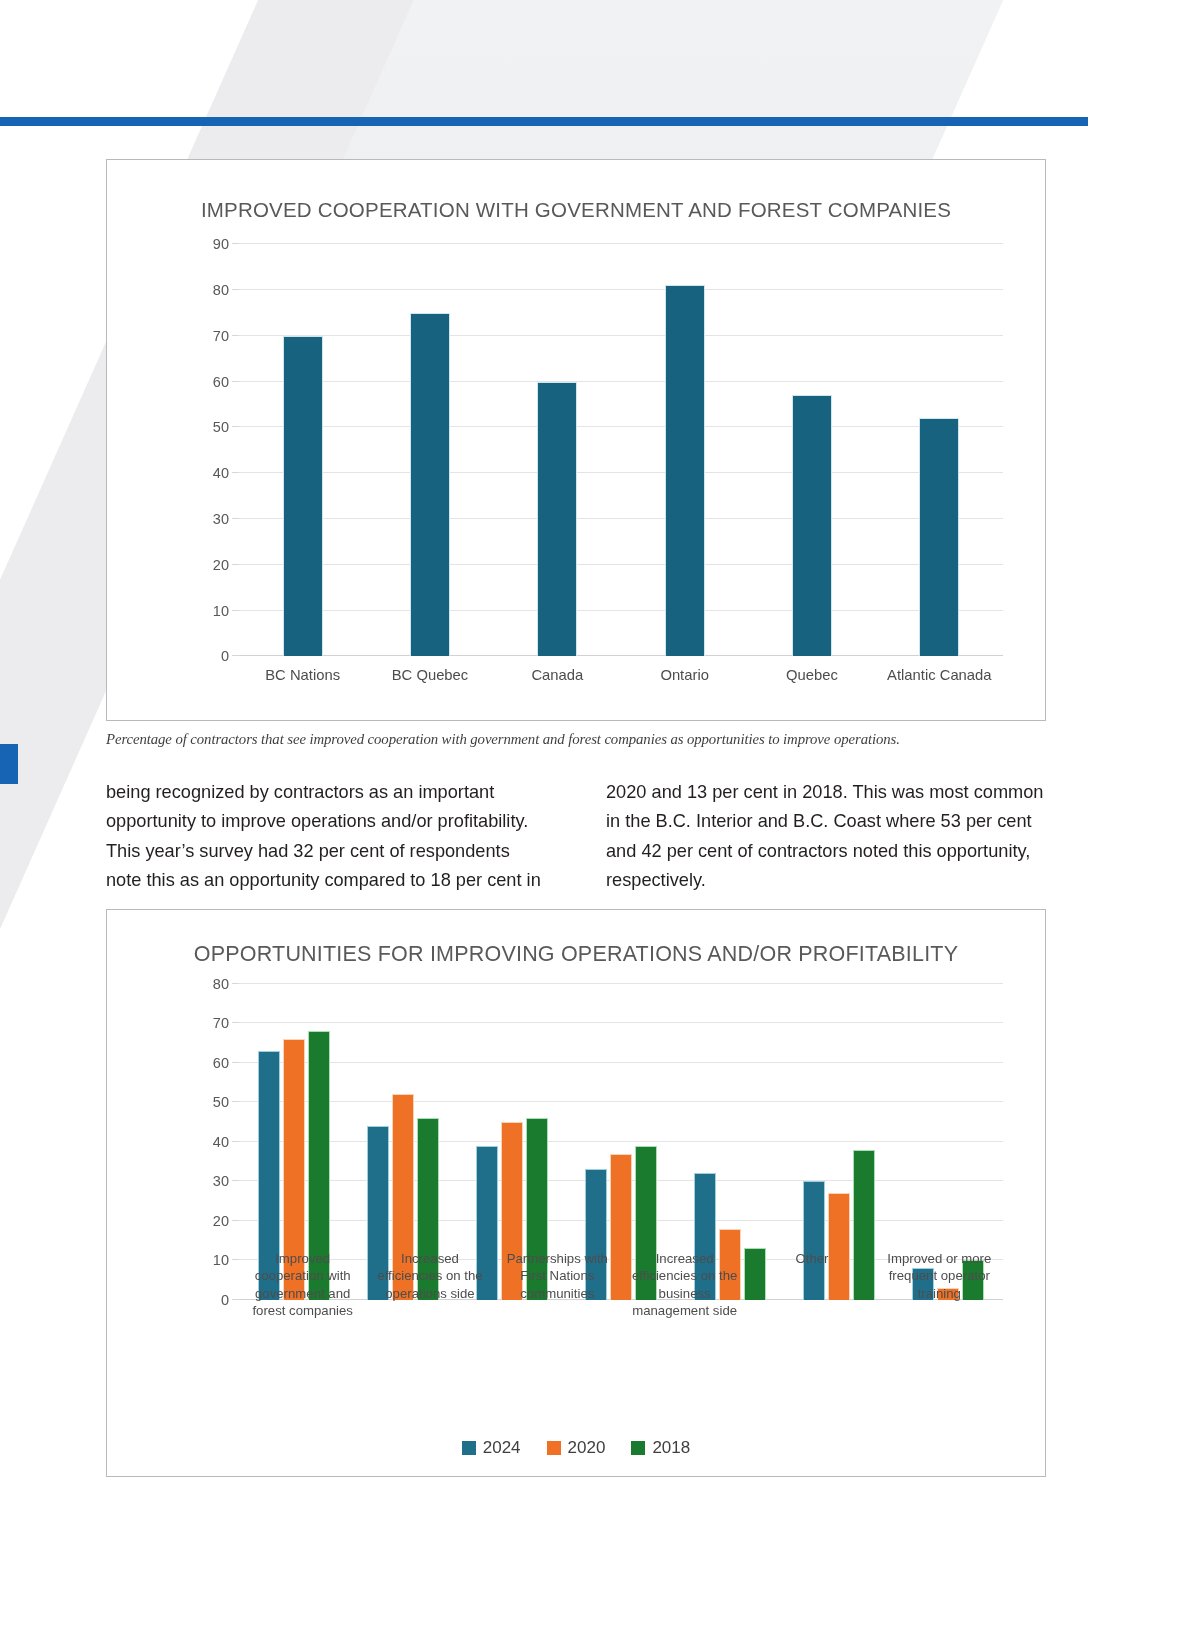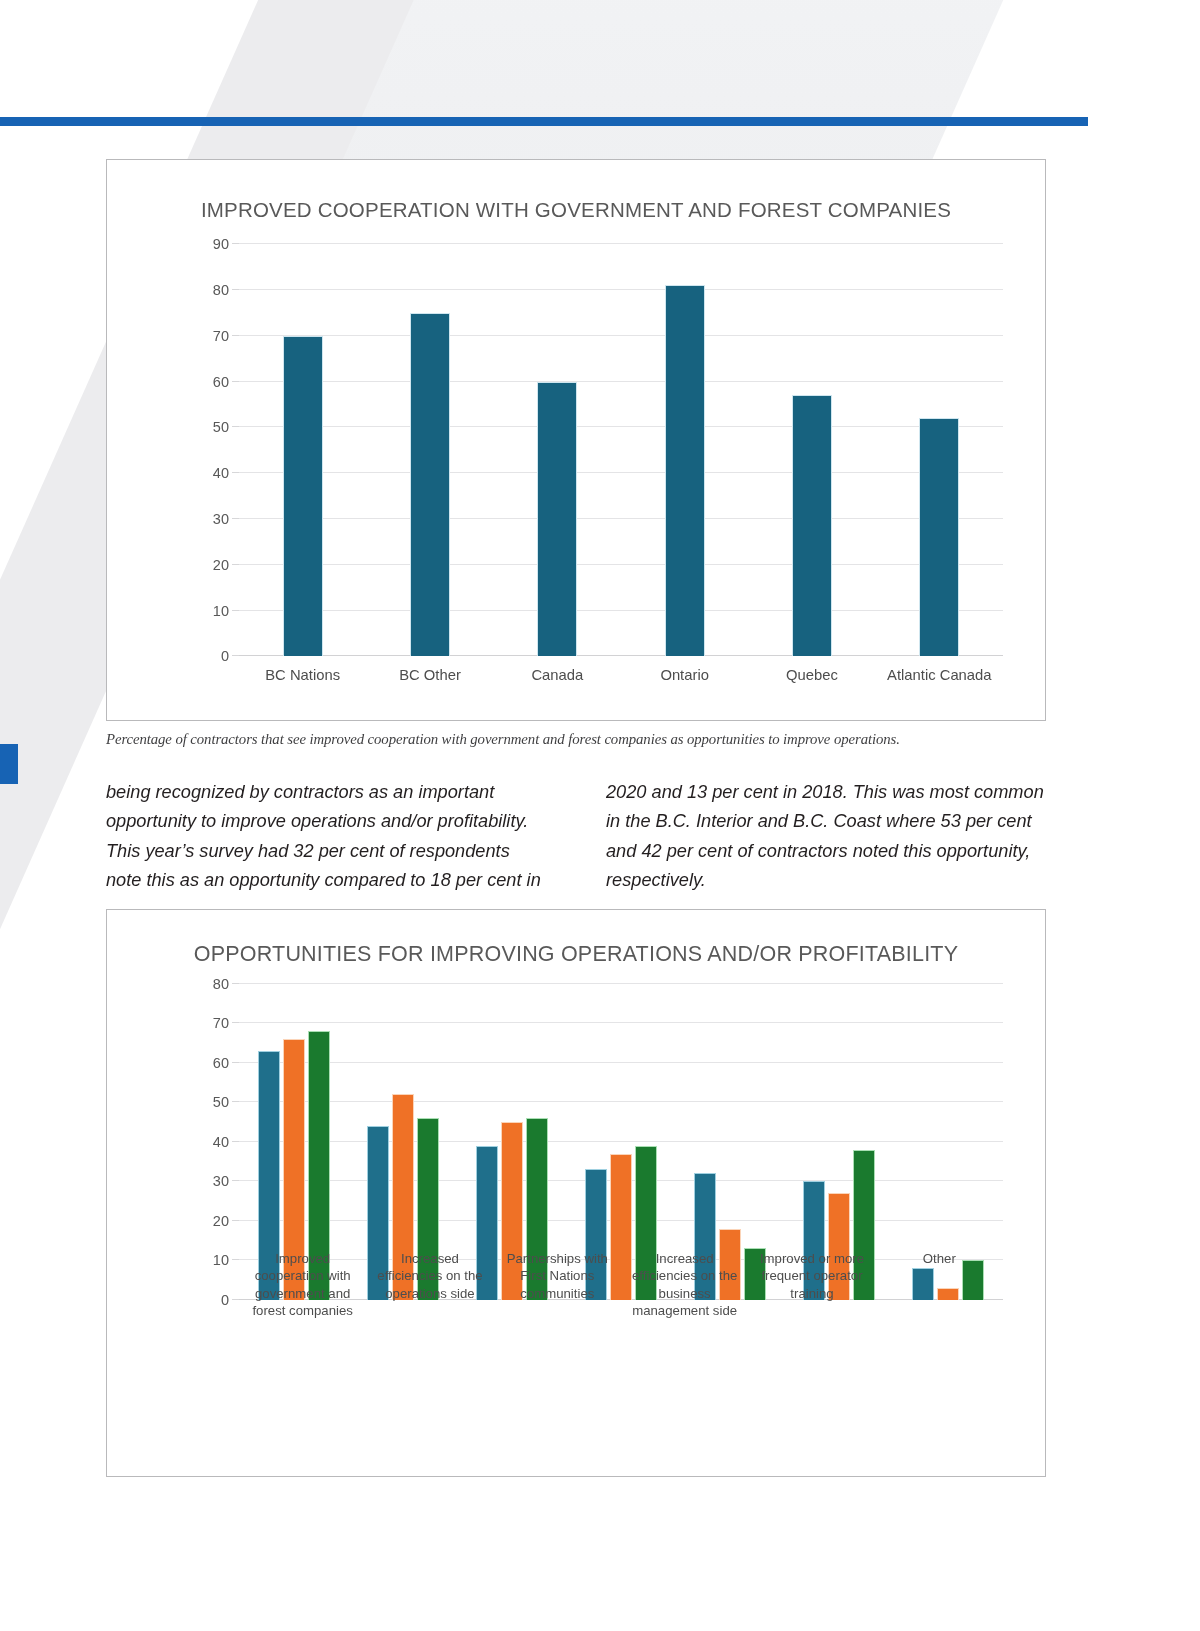--- a/index.html
+++ b/index.html
@@ -169,21 +169,20 @@
     left: 106px; top: 778px; width: 942px;
     display: flex;
     gap: 58px;
   }
   .col { width: 442px; }
   .col p {
     margin: 0;
     font-size: 18.2px;
     line-height: 1.62;
     color: #231f20;
-    font-style: italic;
   }
 </style>
 </head>
 <body>
 
 <div class="bg-layer">
   <div class="diag-light"></div>
   <div class="diag-grey-left"></div>
   <div class="diag-white-left"></div>
 </div>
@@ -242,21 +241,21 @@
             <div class="cat">
               <div class="bar" title="57" style="height: 63.3333%; background: rgb(23, 98, 127);"></div>
             </div>
             <div class="cat">
               <div class="bar" title="52" style="height: 57.7778%; background: rgb(23, 98, 127);"></div>
             </div>
           </div>
         </div>
       <div class="xlabels" id="plot1-labels">
           <div class="xlabel">BC Nations</div>
-          <div class="xlabel">BC Other</div>
+          <div class="xlabel">BC Quebec</div>
           <div class="xlabel">Canada</div>
           <div class="xlabel">Ontario</div>
           <div class="xlabel">Quebec</div>
           <div class="xlabel">Atlantic Canada</div>
         </div>
     </div>
   </div>
 
   <div class="caption">Percentage of contractors that see improved cooperation with government and forest companies as opportunities to improve operations.</div>
 
@@ -336,19 +335,33 @@
               <div class="bar s2020" title="2020: 3" style="height: 3.75%;"></div>
               <div class="bar s2018" title="2018: 10" style="height: 12.5%;"></div>
             </div>
           </div>
         </div>
       <div class="xlabels" id="plot2-labels">
           <div class="xlabel">Improved cooperation with government and forest companies</div>
           <div class="xlabel">Increased efficiencies on the operations side</div>
           <div class="xlabel">Partnerships with First Nations communities</div>
           <div class="xlabel">Increased efficiencies on the business management side</div>
+          <div class="xlabel">Other</div>
           <div class="xlabel">Improved or more frequent operator training</div>
-          <div class="xlabel">Other</div>
         </div>
     </div>
+    <div class="legend" id="chart2-legend">
+        <div class="legend-item">
+          <span class="swatch sw-2024" style="background: rgb(31, 111, 139);"></span>
+          <span>2024</span>
+        </div>
+        <div class="legend-item">
+          <span class="swatch sw-2020" style="background: rgb(239, 113, 38);"></span>
+          <span>2020</span>
+        </div>
+        <div class="legend-item">
+          <span class="swatch sw-2018" style="background: rgb(26, 122, 46);"></span>
+          <span>2018</span>
+        </div>
+      </div>
   </div>
 
 </div>
 
 </body></html>

